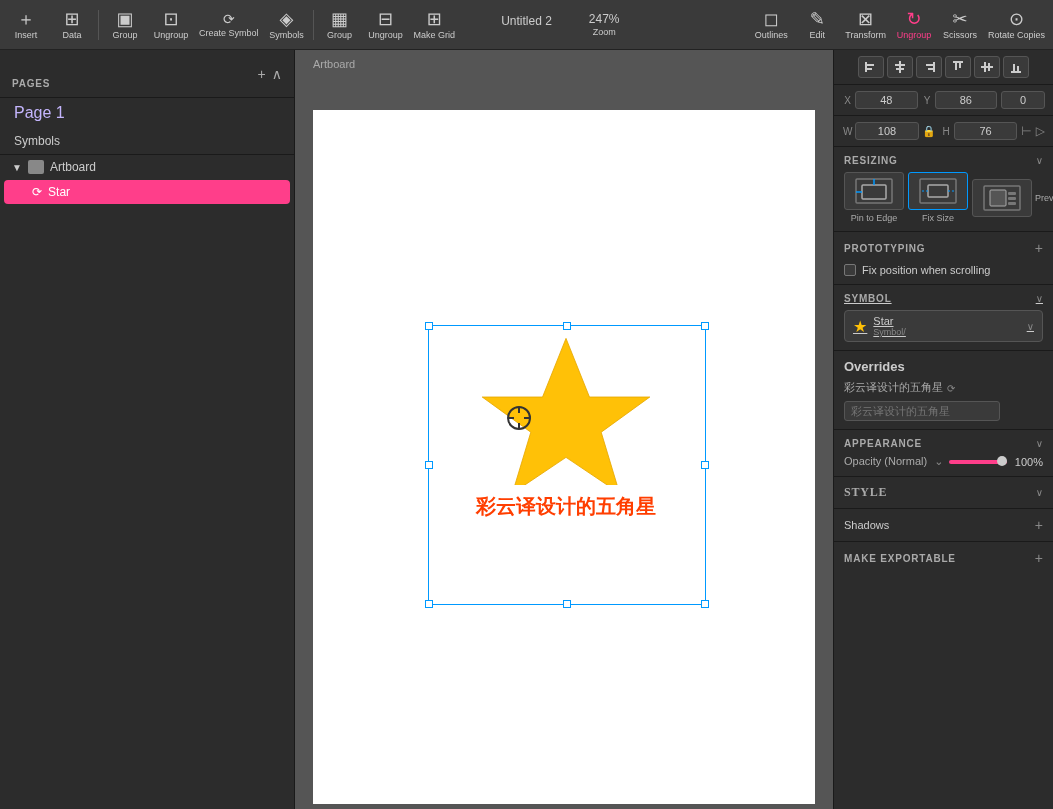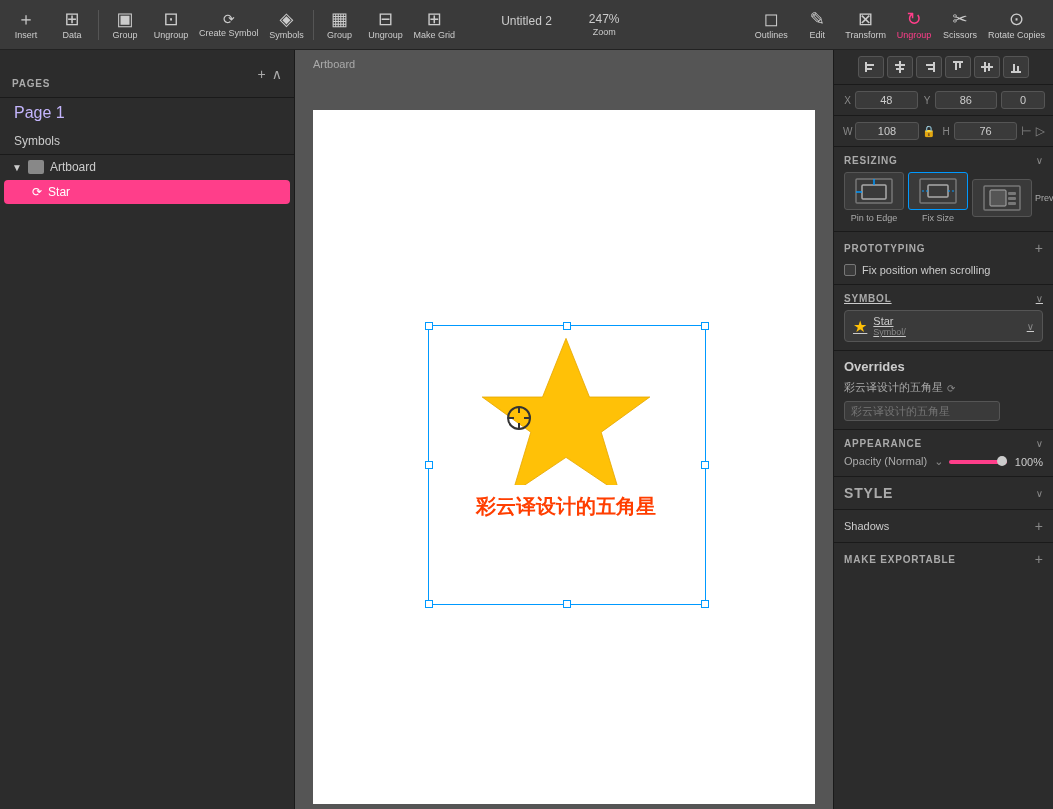--- a/index.html
+++ b/index.html
@@ -423,21 +423,21 @@
         </span>
         <div class="opacity-slider">
           <div class="thumb"></div>
         </div>
         <span class="opacity-value">100%</span>
       </div>
     </div>
 
     <div class="style-section">
       <div class="style-header">
-        <span style="font-size:14px; font-weight:600; letter-spacing:0.8px; text-transform:uppercase; color:#aaa;">STYLE</span>
+        <span style="font-size:12px; font-weight:600; letter-spacing:0.8px; text-transform:uppercase; color:#aaa;font-family:Liberation Serif, serif;">STYLE</span>
         <span style="font-size:10px; color:#888;">∨</span>
       </div>
     </div>
 
     <div class="shadows-section">
       <div class="shadows-header">
         <span style="font-size:11px; color:#ccc;">Shadows</span>
         <span style="font-size:14px; color:#888; cursor:pointer;">+</span>
       </div>
     </div>

